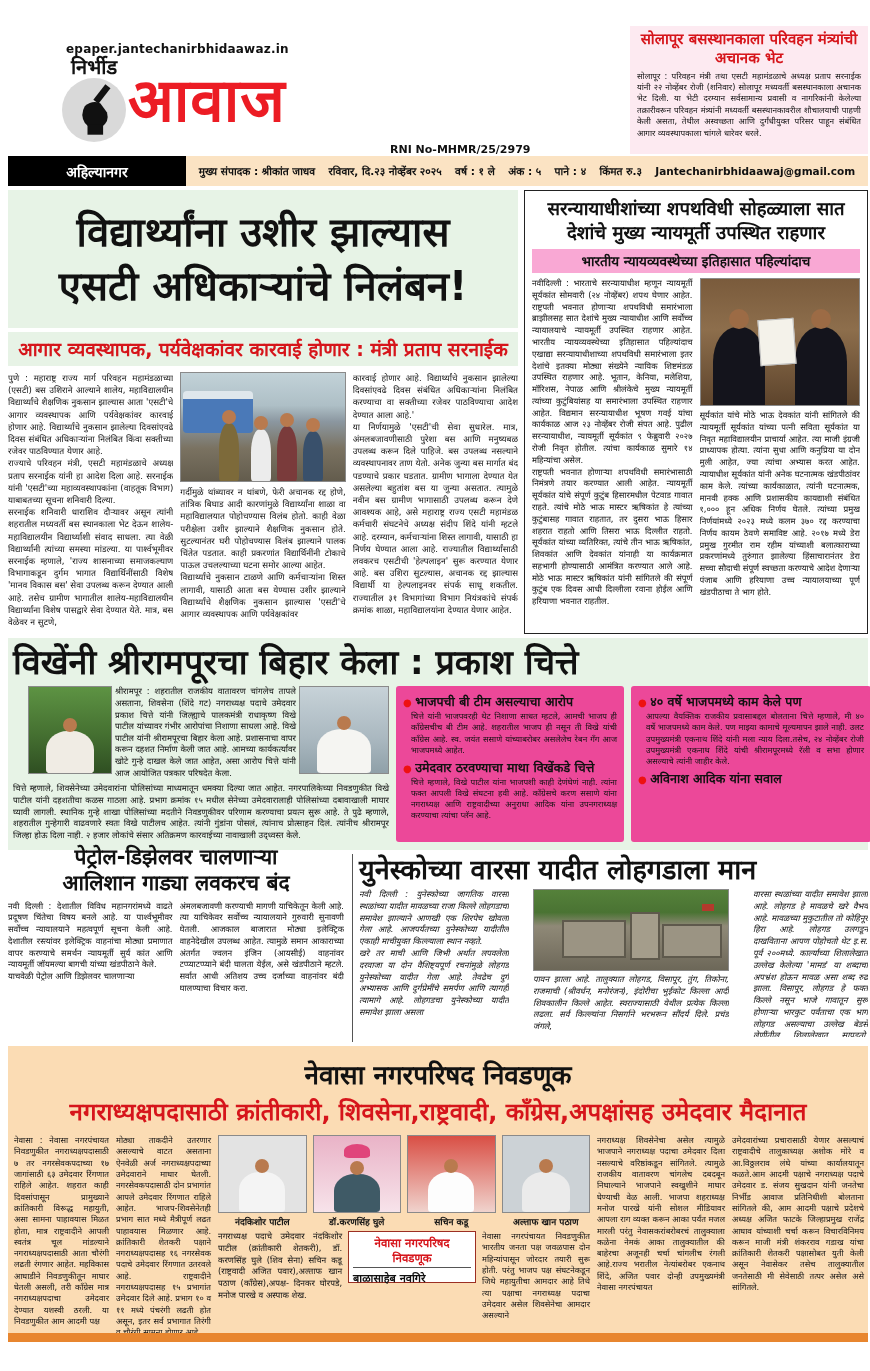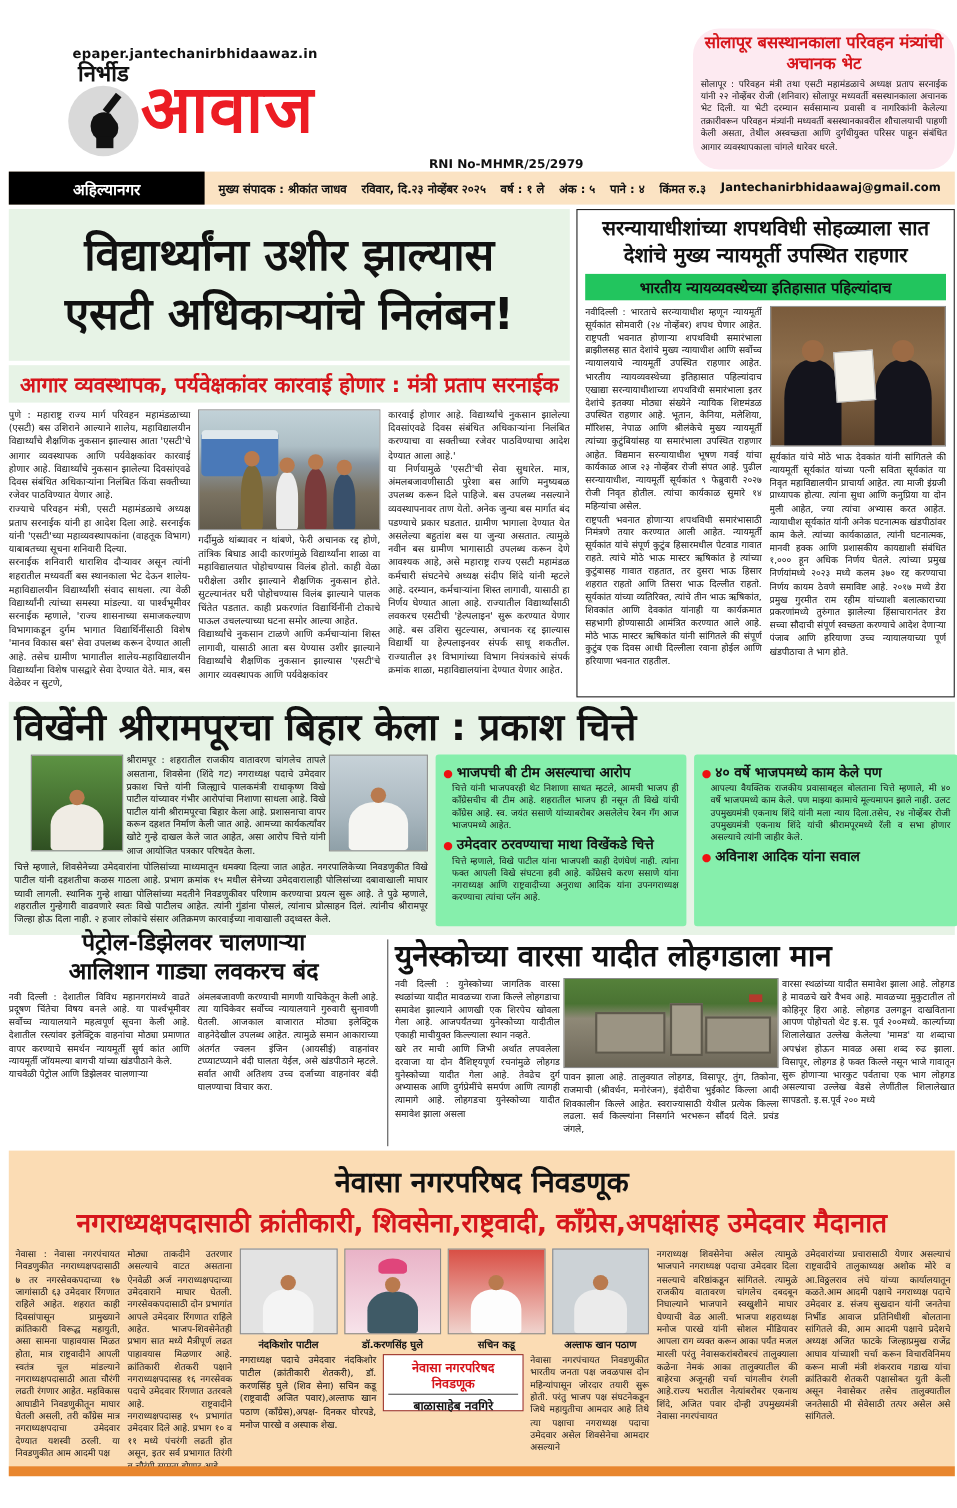--- a/index.html
+++ b/index.html
@@ -11,21 +11,21 @@
   
   #site-url{left:66px;top:42px;font-size:12px;font-weight:bold;letter-spacing:.2px;}
   #tagline{left:262px;top:36px;font-size:14.5px;font-weight:bold;}
   #logo-row{left:60px;top:56px;display:flex;align-items:flex-start;}
   .logo-big{font-size:60px;line-height:88px;font-weight:bold;color:#ec1c24;letter-spacing:1px;}
   #logo-mid{display:flex;flex-direction:column;align-items:center;margin:0 2px;}
   #nirbhid{font-size:20px;font-weight:bold;color:#111;line-height:22px;}
   #fist-circle{width:64px;height:64px;border-radius:50%;background:#d9d9d9;display:flex;align-items:center;justify-content:center;}
   #rni{left:390px;top:143px;font-size:11px;font-weight:bold;}
 
-  #solapur-box{left:630px;top:26px;width:238px;height:128px;background:#fdeaf1;padding:4px 7px;box-sizing:border-box;border-radius:24px;}
+  #solapur-box{left:630px;top:26px;width:238px;height:128px;background:#fdeaf1;padding:4px 7px;box-sizing:border-box;}
   #solapur-box h2{margin:0 0 3px 0;font-size:15px;line-height:1.25;color:#d6151b;text-align:center;}
   #solapur-box p{margin:0;font-size:8.2px;line-height:1.4;}
 
   
   #info-bar{left:8px;top:156px;width:860px;height:30px;background:#fbe3c3;display:flex;align-items:center;}
   #district-box{background:#000;color:#fff;font-size:14px;font-weight:bold;width:178px;height:30px;
                 display:flex;align-items:center;justify-content:center;flex:0 0 auto;}
   #info-items{flex:1;display:flex;justify-content:space-around;align-items:center;font-size:10.5px;font-weight:bold;padding:0 6px;}
 
   
@@ -40,69 +40,69 @@
   #photo-bus{width:100%;height:110px;margin-bottom:4px;
      background:linear-gradient(180deg,#c2d2d8 0%,#aebfc6 30%,#8b97a0 45%,#7a7261 70%,#635c4d 100%);}
   .bus-shape{position:absolute;left:2px;top:18px;width:70px;height:34px;background:#4a79b8;border-radius:4px;border-top:8px solid #dfe7ec;}
   .pp{position:absolute;border-radius:45% 45% 8% 8%;}
   .pp::before{content:"";position:absolute;top:-13px;left:50%;transform:translateX(-50%);
      width:14px;height:14px;border-radius:50%;background:#b97a4e;}
 
   
   #cji-box{left:524px;top:190px;width:344px;height:444px;border:1.5px solid #222;box-sizing:border-box;padding:6px 7px;}
   #cji-box h2{margin:0 0 4px 0;font-size:18.5px;line-height:1.3;text-align:center;}
-  #cji-kicker{background:#22c55e;font-size:13.5px;font-weight:bold;text-align:center;padding:3px 0;margin-bottom:5px;}
+  #cji-kicker{background:#f9a8d4;font-size:13.5px;font-weight:bold;text-align:center;padding:3px 0;margin-bottom:5px;}
   #cji-cols{display:flex;gap:7px;height:352px;overflow:hidden;}
   #photo-judges{width:100%;height:128px;margin-bottom:4px;
      background:linear-gradient(180deg,#7a5b3c 0%,#8d6e4c 40%,#5d442c 100%);}
   .judge{position:absolute;bottom:0;width:52px;height:78px;background:#14141c;border-radius:45% 45% 0 0;}
   .judge::before{content:"";position:absolute;top:-18px;left:50%;transform:translateX(-50%);
      width:20px;height:20px;border-radius:50%;background:#9c6b45;}
   .doc{position:absolute;left:58px;top:40px;width:34px;height:44px;background:#f4f2ea;border:1px solid #bbb;transform:rotate(-4deg);}
 
   
   #vikhe{left:8px;top:638px;width:860px;height:212px;background:#e7f3e6;box-sizing:border-box;padding:4px 5px;}
   #vikhe h2{margin:2px 0 5px 0;font-size:34px;text-align:left;line-height:1.1;}
   #vikhe-grid{display:grid;grid-template-columns:376px 228px 240px;gap:7px;}
   #vikhe-left-row{display:flex;gap:3px;margin-left:15px;}
   #photo-chitte{width:84px;height:88px;flex:0 0 auto;background:linear-gradient(180deg,#5d9343 0%,#457031 55%,#2f4f22 100%);}
   #photo-vikhe{width:90px;height:88px;flex:0 0 auto;background:linear-gradient(180deg,#c7d2d8 0%,#aab8c0 60%,#8fa0a8 100%);}
   #vikhe-intro{flex:1;font-size:8.4px;line-height:1.38;}
   #vikhe-para2{font-size:8.4px;line-height:1.4;margin-top:4px;}
-  .bullet-box{background:#86efac;border-radius:3px;padding:5px 7px;box-sizing:border-box;}
+  .bullet-box{background:#ec4899;border-radius:3px;padding:5px 7px;box-sizing:border-box;}
   .bullet-title{font-size:12.5px;font-weight:bold;margin:2px 0 1px 0;}
   .bullet-title::before{content:"● ";color:#e11;font-size:10px;}
   .bullet-body{font-size:8.2px;line-height:1.35;text-align:justify;margin:0 0 3px 8px;}
 
   
   #petrol{left:8px;top:844px;width:336px;height:188px;}
   #petrol h2{margin:0 0 4px 0;font-size:21px;line-height:1.25;text-align:center;white-space:pre-line;}
   #petrol-cols{display:flex;gap:7px;height:128px;overflow:hidden;}
   #unesco{left:352px;top:854px;width:516px;height:188px;border-left:1px solid #555;padding-left:6px;box-sizing:border-box;}
   #unesco h2{margin:0 0 4px 0;font-size:27px;line-height:1.15;text-align:left;}
-  #unesco-cols{display:flex;gap:3px;height:148px;overflow:hidden;}
+  #unesco-cols{display:flex;gap:24px;height:148px;overflow:hidden;font-style:italic;}
   #photo-fort{width:100%;height:82px;margin-bottom:3px;
      background:linear-gradient(180deg,#55813a 0%,#4a7333 28%,#8f8977 45%,#7d7767 75%,#6c6758 100%);}
   .fort-wall{position:absolute;border:2px solid #5e594c;background:#9b9483;}
 
   
   #newasa{left:8px;top:1046px;width:860px;height:296px;background:#fbdcb4;box-sizing:border-box;padding:6px 6px 0 6px;}
   #newasa-kicker{font-size:26px;font-weight:bold;text-align:center;margin:4px 0 2px 0;}
   #newasa-head{font-size:24px;font-weight:bold;color:#d6151b;text-align:center;margin:2px 0 8px 0;}
   #newasa-grid{display:grid;grid-template-columns:95px 95px 372px 128px 132px;gap:7px;}
   .small-col{font-size:8.2px;line-height:1.38;}
   #cand-row{display:flex;gap:6px;margin-bottom:3px;}
   .cand{flex:1;text-align:center;}
   .cand .photo{width:100%;height:78px;}
   .cand-name{font-size:9px;font-weight:bold;margin-top:2px;}
   #newasa-mid-bottom{display:flex;gap:6px;margin-top:3px;}
   #newasa-caption{flex:1.15;font-size:8.4px;line-height:1.4;text-align:justify;}
   #newasa-redbox{flex:0 0 128px;height:52px;background:#fff;border:1.5px solid #9c2f23;padding:3px 4px;box-sizing:border-box;align-self:flex-start;}
   #newasa-redbox .l1{color:#d6151b;font-size:11.5px;font-weight:bold;text-align:center;border-bottom:1px solid #555;padding-bottom:2px;}
-  #newasa-redbox .l2{font-size:11px;font-weight:bold;text-align:center;padding-top:2px;}
+  #newasa-redbox .l2{font-size:11px;font-weight:bold;text-align:left;padding-top:2px;}
   #newasa-bjp{flex:1;font-size:8.2px;line-height:1.38;text-align:justify;}
   #orange-strip{left:8px;top:1333px;width:860px;height:9px;background:#e8862f;}
 
   .c1{background:#7d6a3a;} .c2{background:#ececec;} .c3{background:#7a3b3b;} .c4{background:#39506b;}
 </style>
 </head>
 <body>
 
 <div id="page">
 

